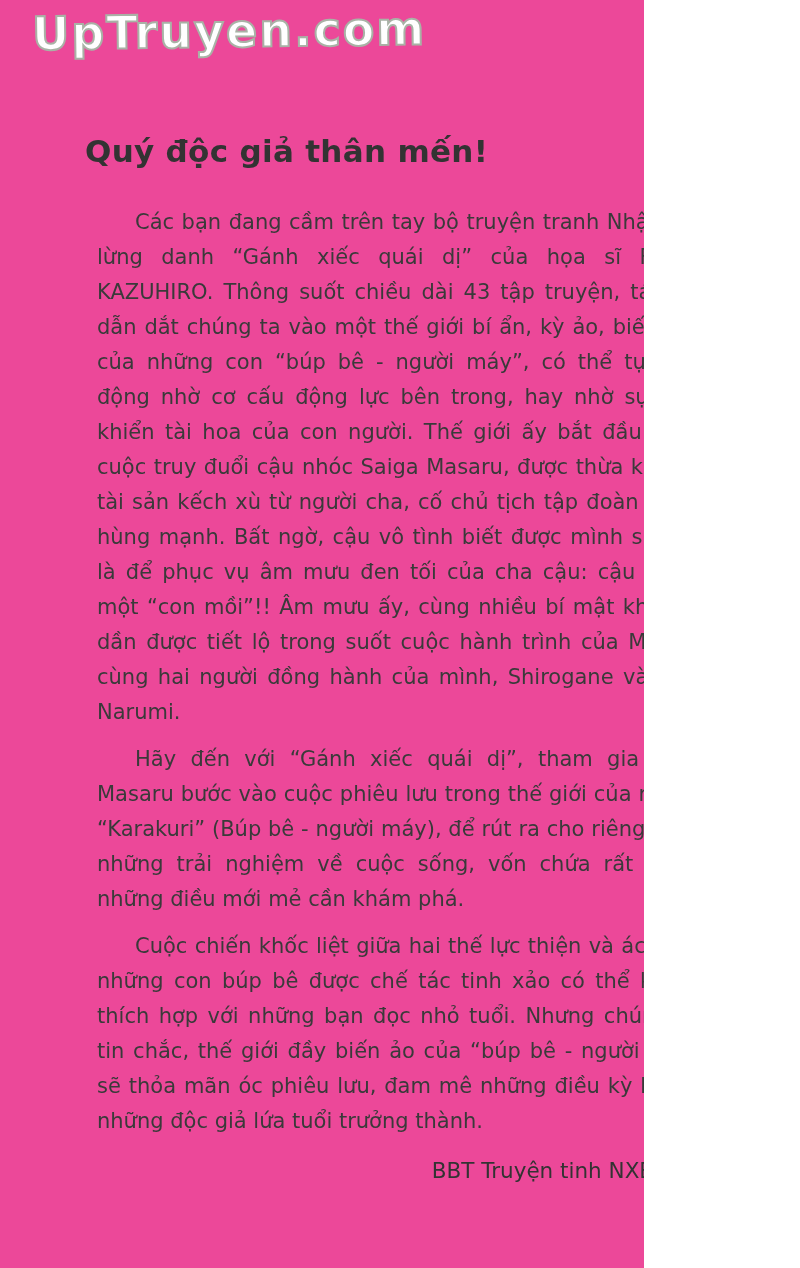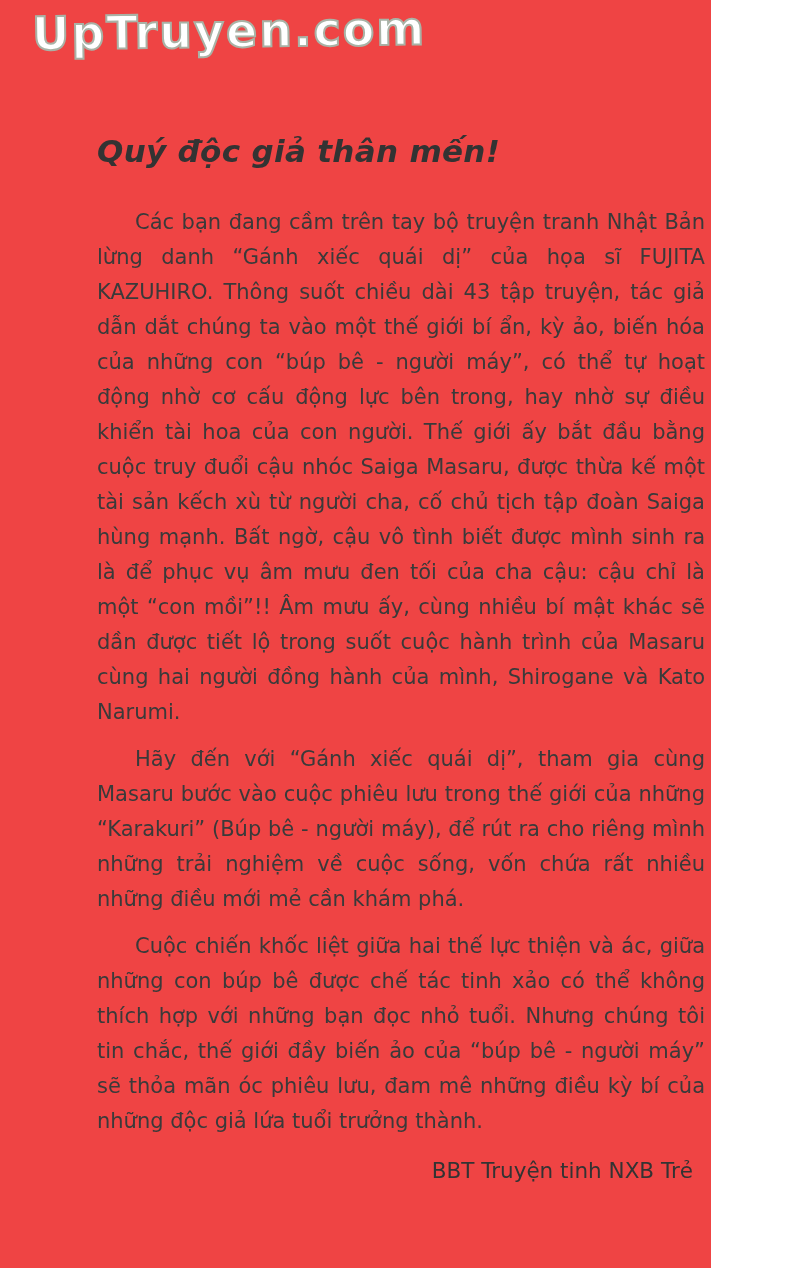--- a/index.html
+++ b/index.html
@@ -2,23 +2,23 @@
 <html><head>
 <meta charset="utf-8">
 <style>
   html, body {
     margin: 0;
     padding: 0;
     background: #ffffff;
   }
   .page {
     position: relative;
-    width: 711px;
+    width: 644px;
     height: 1268px;
-    background: #ef4444;
+    background: #ec4899;
     overflow: hidden;
     font-family: "DejaVu Sans", sans-serif;
   }
   .watermark {
     position: absolute;
     top: 4px;
     left: 32px;
     font-family: "DejaVu Sans", sans-serif;
     font-weight: bold;
     font-size: 46px;
@@ -30,27 +30,26 @@
     white-space: nowrap;
   }
   .letter {
     position: absolute;
     left: 85px;
     top: 133px;
     width: 632px;
     color: #3a3a3a;
   }
   .title {
-    margin: 0 0 36px 12px;
+    margin: 0 0 36px 0;
     font-size: 31px;
     font-weight: 600;
     letter-spacing: 0.3px;
     color: #333333;
     font-family: "DejaVu Sans", sans-serif;
-    font-style: italic;
   }
   .body-text p {
     margin: 12px;
     font-size: 21px;
     line-height: 35px;
     text-align: justify;
     text-indent: 38px;
     color: #3a3a3a;
   }
   .signature {

